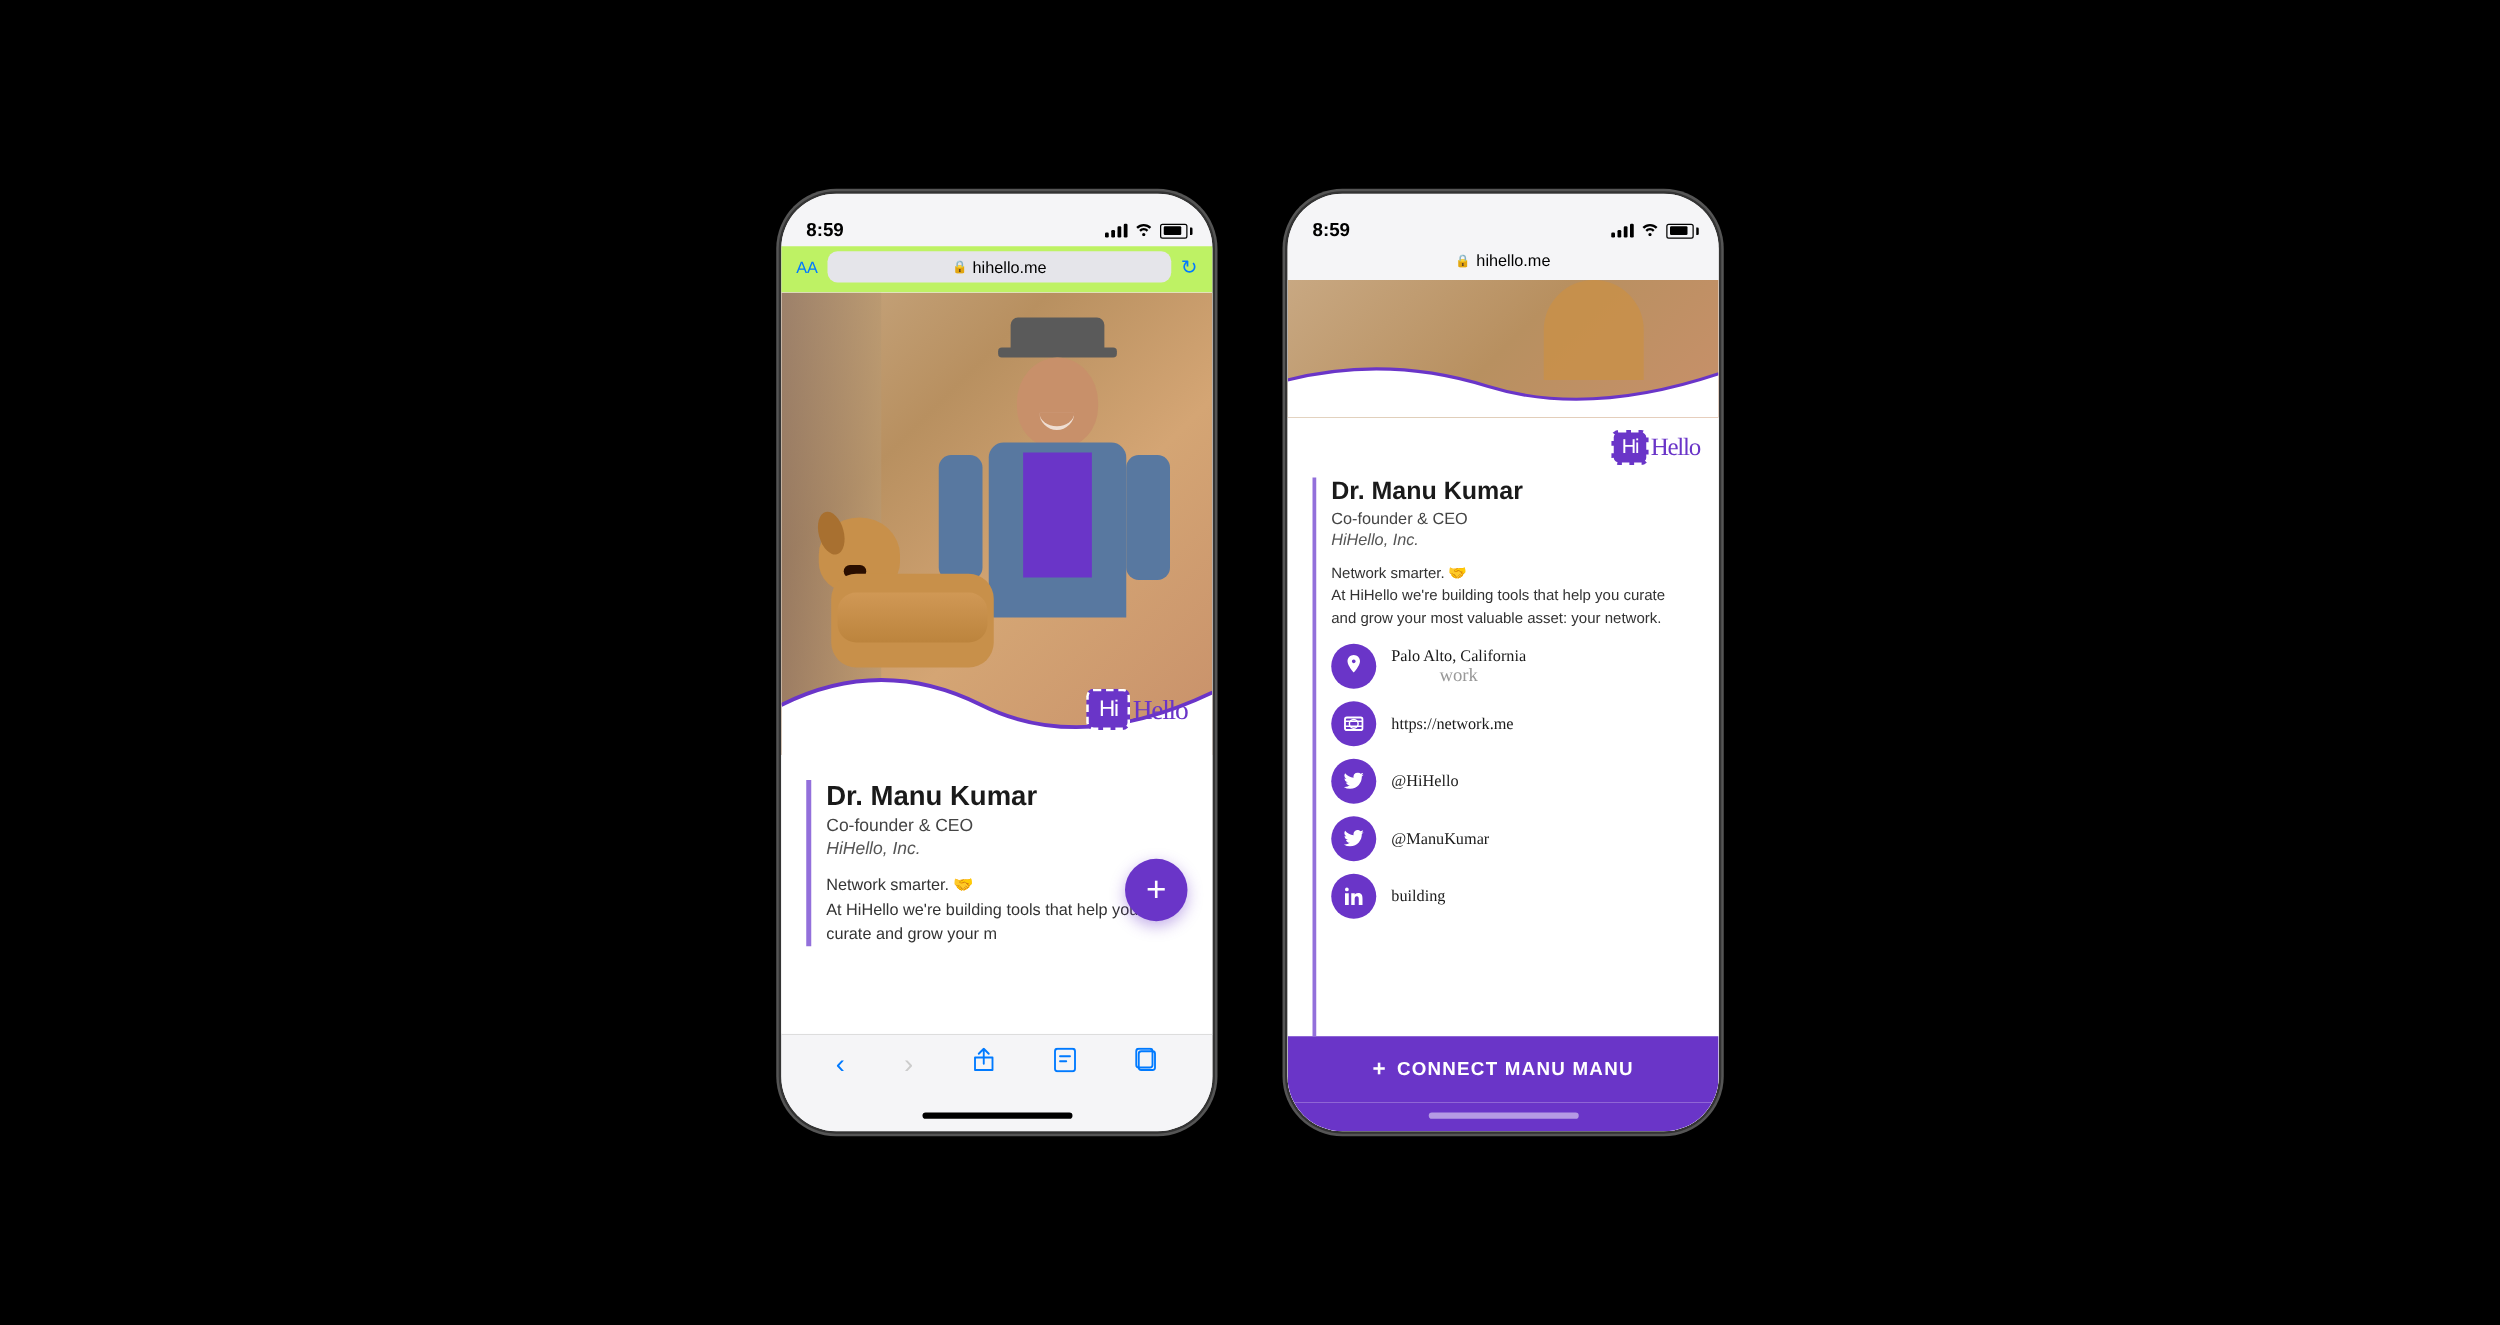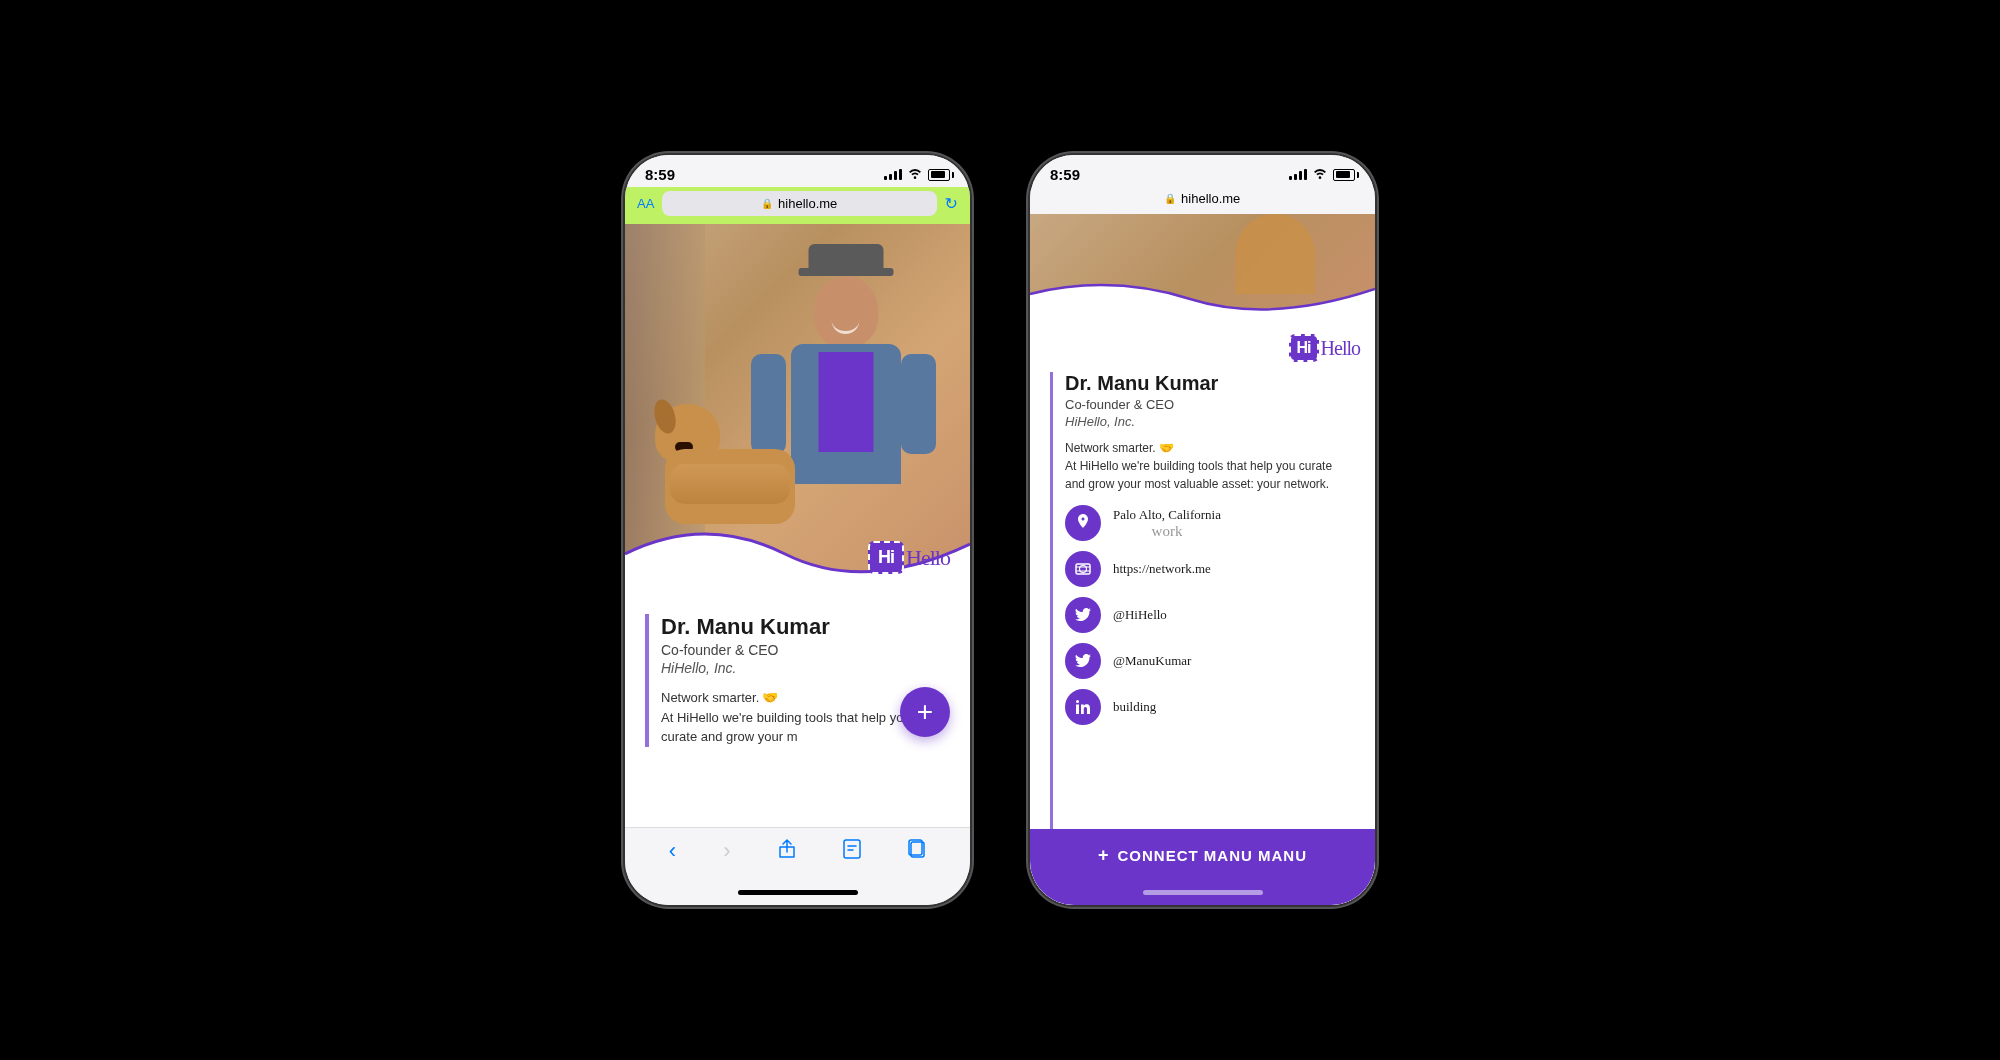--- a/index.html
+++ b/index.html
@@ -28,21 +28,21 @@
       overflow: hidden;
       position: relative;
       box-shadow: 0 0 0 2px #333, 0 0 0 4px #555;
       display: flex;
       flex-direction: column;
     }
 
     
     .status-bar {
       background: #f5f5f7;
-      padding: 11px 20px 4px;
+      padding: 21px 20px 4px;
       display: flex;
       align-items: center;
       justify-content: space-between;
       font-size: 13px;
       font-weight: 600;
       flex-shrink: 0;
     }
 
     .status-time {
       font-size: 15px;
@@ -194,21 +194,21 @@
     .hihello-logo {
       display: flex;
       align-items: center;
       gap: 2px;
     }
 
     .hi-box {
       background: #6a35c8;
       color: #fff;
       font-size: 18px;
-      font-weight: 700;
+      font-weight: 400;
       padding: 4px 8px;
       border-radius: 6px;
       border: 2px dashed #fff;
       letter-spacing: -1px;
     }
 
     .hello-text {
       color: #6a35c8;
       font-size: 22px;
       font-weight: 300;

